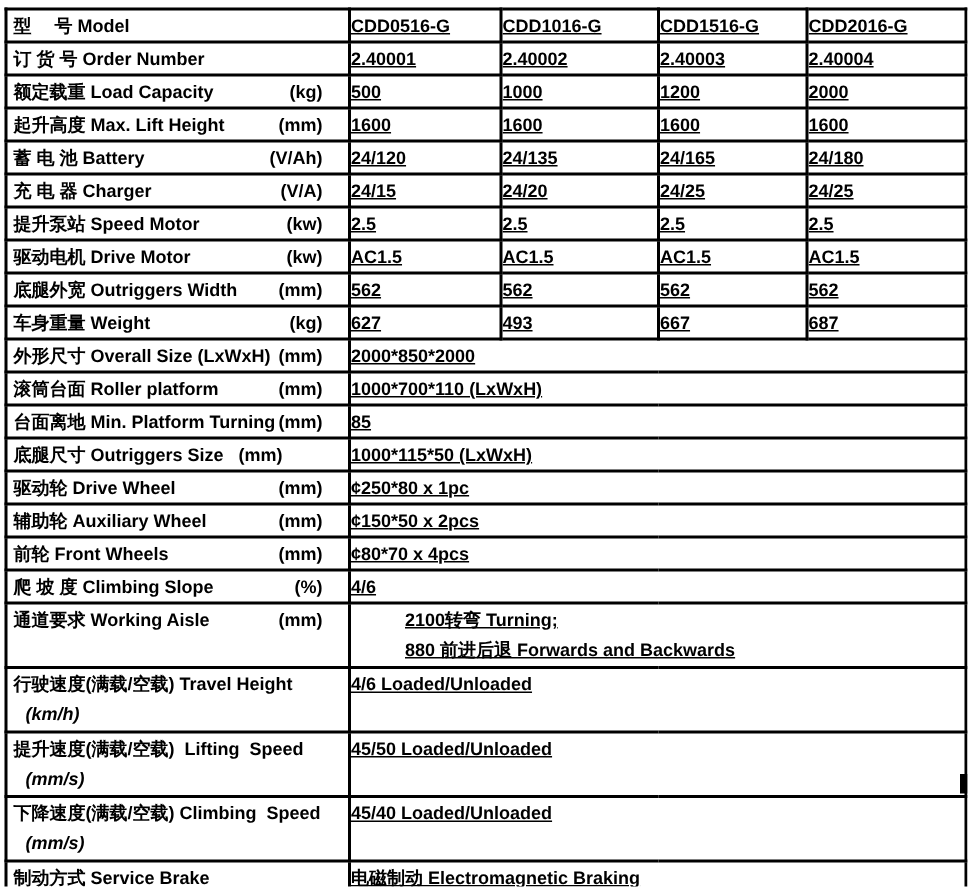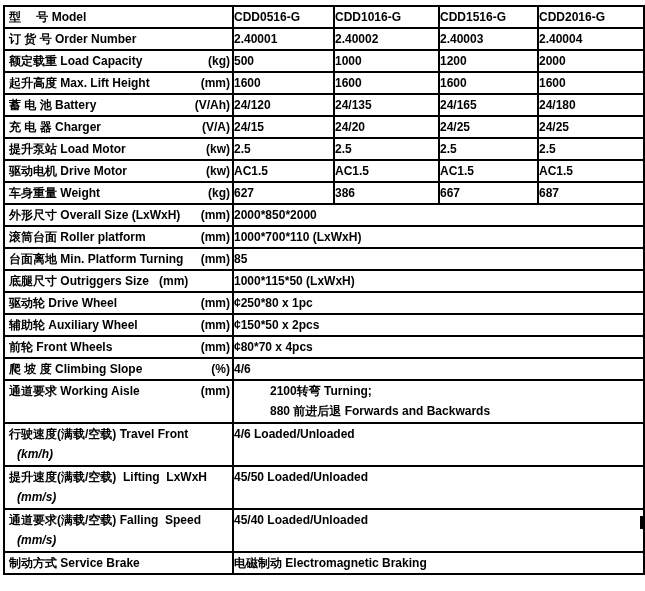--- a/index.html
+++ b/index.html
@@ -36,23 +36,23 @@
     overflow: hidden;
   }
   tr.single td { height: 19px; }
   tr.tall td   { height: 41px; }
   .labline {
     display: flex;
     justify-content: space-between;
     white-space: pre;
   }
   .lab  { padding-left: 4px; white-space: pre; }
-  .unit { padding-right: 2px; white-space: pre; }
+  .unit { padding-right: 17px; white-space: pre; }
   .lab2 { padding-left: 12px; white-space: pre; font-style: italic; }
-  td.val { padding-left: 6px; white-space: pre; }
+  td.val { padding-left: 6px; white-space: pre; text-decoration: underline; }
   td.val .vline { white-space: pre; margin-left: 36px; }
   .artifact {
     position: absolute;
     left: 640px;
     top: 516px;
     width: 5px;
     height: 13px;
     background: #000000;
   }
 </style>
@@ -118,42 +118,51 @@
           <td class="label">
             <div class="labline"><span class="lab">充 电 器 Charger</span><span class="unit">(V/A)</span></div>
           </td>
           <td class="val">24/15</td>
           <td class="val">24/20</td>
           <td class="val">24/25</td>
           <td class="val">24/25</td>
         </tr>
         <tr class="single">
           <td class="label">
-            <div class="labline"><span class="lab">提升泵站 Load Motor</span><span class="unit">(kw)</span></div>
+            <div class="labline"><span class="lab">提升泵站 Speed Motor</span><span class="unit">(kw)</span></div>
           </td>
           <td class="val">2.5</td>
           <td class="val">2.5</td>
           <td class="val">2.5</td>
           <td class="val">2.5</td>
         </tr>
         <tr class="single">
           <td class="label">
             <div class="labline"><span class="lab">驱动电机 Drive Motor</span><span class="unit">(kw)</span></div>
           </td>
           <td class="val">AC1.5</td>
           <td class="val">AC1.5</td>
           <td class="val">AC1.5</td>
           <td class="val">AC1.5</td>
         </tr>
         <tr class="single">
           <td class="label">
+            <div class="labline"><span class="lab">底腿外宽 Outriggers Width</span><span class="unit">(mm)</span></div>
+          </td>
+          <td class="val">562</td>
+          <td class="val">562</td>
+          <td class="val">562</td>
+          <td class="val">562</td>
+        </tr>
+        <tr class="single">
+          <td class="label">
             <div class="labline"><span class="lab">车身重量 Weight</span><span class="unit">(kg)</span></div>
           </td>
           <td class="val">627</td>
-          <td class="val">386</td>
+          <td class="val">493</td>
           <td class="val">667</td>
           <td class="val">687</td>
         </tr>
         <tr class="single">
           <td class="label">
             <div class="labline"><span class="lab">外形尺寸 Overall Size (LxWxH)</span><span class="unit">(mm)</span></div>
           </td>
           <td class="val" colspan="4">2000*850*2000</td>
         </tr>
         <tr class="single">
@@ -199,35 +208,35 @@
           <td class="val" colspan="4">4/6</td>
         </tr>
         <tr class="tall">
           <td class="label">
             <div class="labline"><span class="lab">通道要求 Working Aisle</span><span class="unit">(mm)</span></div>
           </td>
           <td class="val" colspan="4"><div class="vline">2100转弯 Turning;</div><div class="vline">880 前进后退 Forwards and Backwards</div></td>
         </tr>
         <tr class="tall">
           <td class="label">
-            <div class="labline"><span class="lab">行驶速度(满载/空载) Travel Front</span></div>
+            <div class="labline"><span class="lab">行驶速度(满载/空载) Travel Height</span></div>
             <div class="lab2">(km/h)</div>
           </td>
           <td class="val" colspan="4">4/6 Loaded/Unloaded</td>
         </tr>
         <tr class="tall">
           <td class="label">
-            <div class="labline"><span class="lab">提升速度(满载/空载)  Lifting  LxWxH</span></div>
+            <div class="labline"><span class="lab">提升速度(满载/空载)  Lifting  Speed</span></div>
             <div class="lab2">(mm/s)</div>
           </td>
           <td class="val" colspan="4">45/50 Loaded/Unloaded</td>
         </tr>
         <tr class="tall">
           <td class="label">
-            <div class="labline"><span class="lab">通道要求(满载/空载) Falling  Speed</span></div>
+            <div class="labline"><span class="lab">下降速度(满载/空载) Climbing  Speed</span></div>
             <div class="lab2">(mm/s)</div>
           </td>
           <td class="val" colspan="4">45/40 Loaded/Unloaded</td>
         </tr>
         <tr class="single">
           <td class="label">
             <div class="labline"><span class="lab">制动方式 Service Brake</span></div>
           </td>
           <td class="val" colspan="4">电磁制动 Electromagnetic Braking</td>
         </tr>

